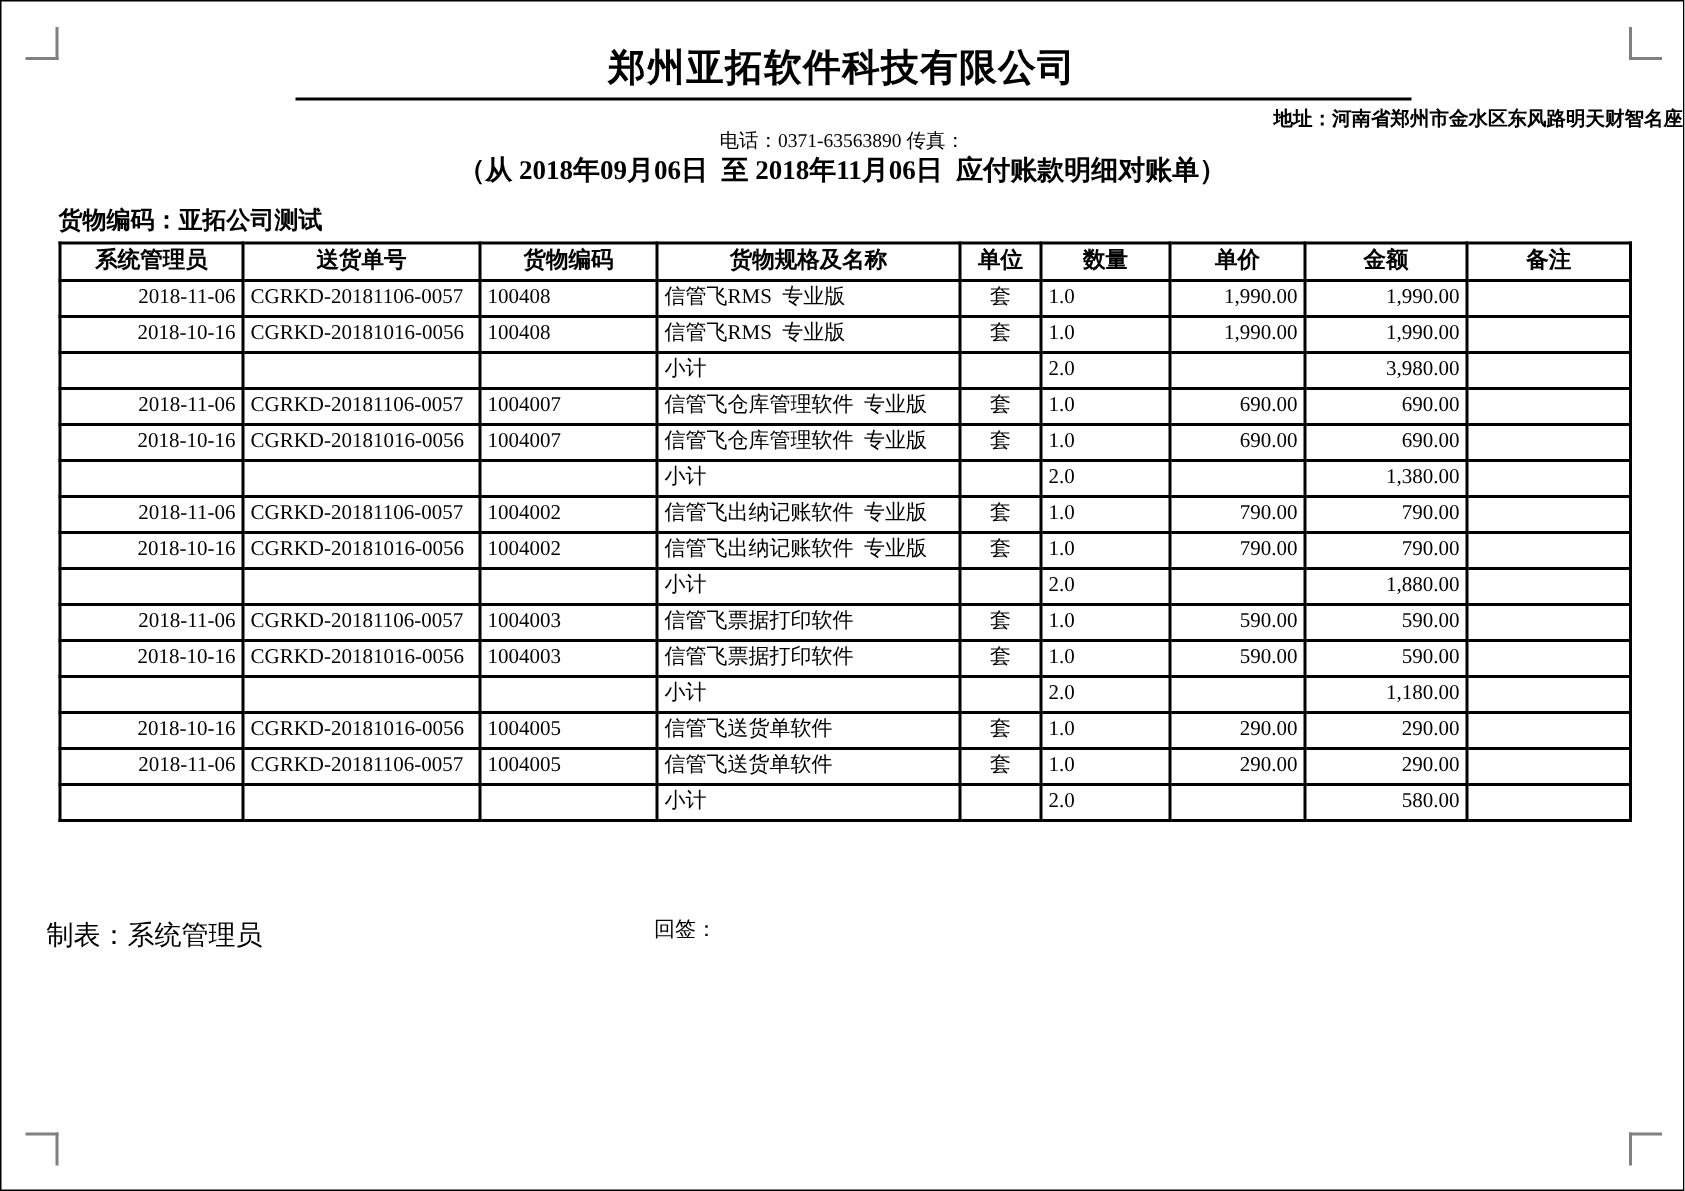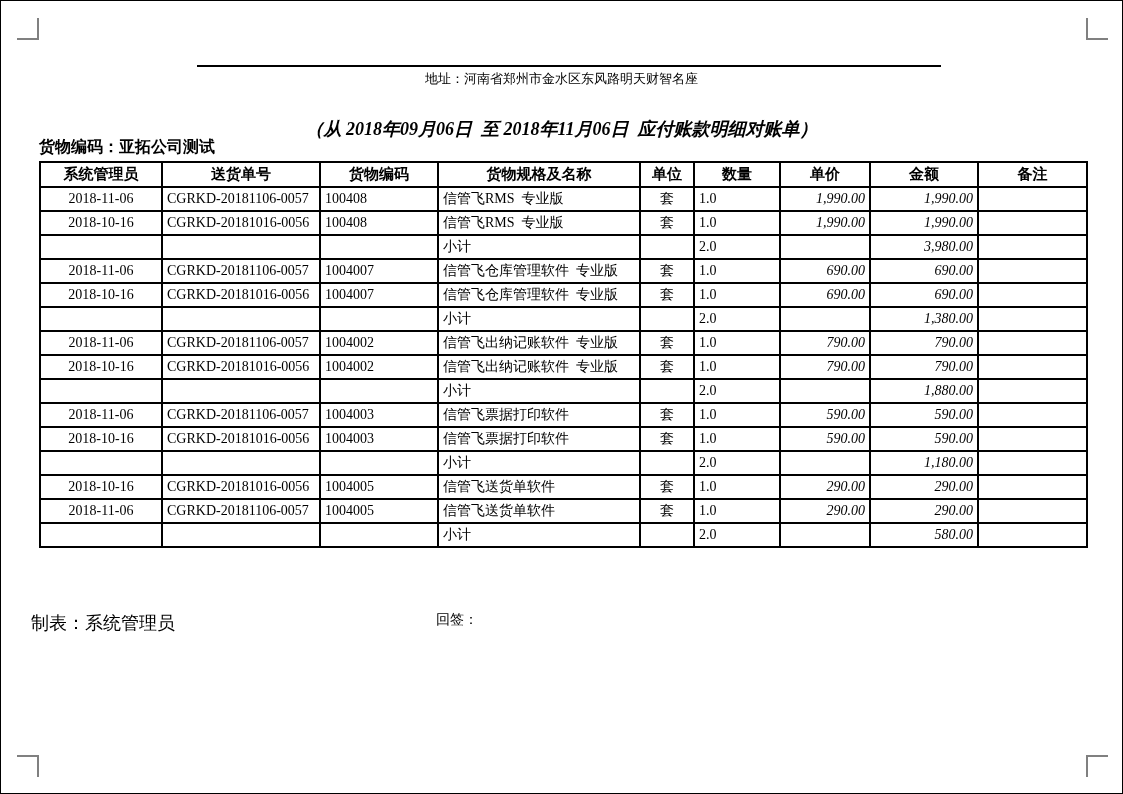--- a/index.html
+++ b/index.html
@@ -16,53 +16,53 @@
   .company-name{
     position:absolute;top:27px;left:0;width:100%;
     text-align:center;font-size:25px;font-weight:bold;letter-spacing:1px;
     white-space:pre;
   }
   .title-rule{
     position:absolute;top:64px;left:196px;width:744px;height:2px;background:#000;
   }
   .address-line{
     position:absolute;top:69px;left:0;width:100%;
-    text-align:center;font-size:13px;white-space:pre;
+    text-align:right;font-size:13px;white-space:pre;font-weight:bold;
   }
   .phone-line{
     position:absolute;top:84px;left:0;width:100%;
     text-align:center;font-size:13px;white-space:pre;
   }
   .statement-title{
-    position:absolute;top:116px;left:0;width:100%;
-    text-align:center;font-size:18px;font-weight:bold;white-space:pre;font-style:italic;
+    position:absolute;top:100px;left:0;width:100%;
+    text-align:center;font-size:18px;font-weight:bold;white-space:pre;
   }
   .customer-name{
     position:absolute;top:136px;left:38px;
     font-size:16px;font-weight:bold;white-space:pre;
   }
   
   table.statement{
     position:absolute;top:160px;left:38px;
     width:1047px;border-collapse:collapse;table-layout:fixed;
   }
   table.statement th{
     border:2px solid #000;height:23px;line-height:23px;
     font-size:15px;font-weight:bold;text-align:center;
     padding:0;overflow:hidden;white-space:pre;
   }
   table.statement td{
     border:2px solid #000;height:22px;line-height:22px;
     font-size:14px;padding:0 4px;overflow:hidden;white-space:pre;
   }
-  td.c0{text-align:center;}
+  td.c0{text-align:right;}
   td.c1,td.c2,td.c3{text-align:left;}
   td.c4{text-align:center;}
   td.c5{text-align:left;padding-right:9px;}
-  td.c6,td.c7{text-align:right;padding-right:4px;font-style:italic;}
+  td.c6,td.c7{text-align:right;padding-right:4px;}
   td.c8{}
   
   .prepared-by{
     position:absolute;top:610px;left:30px;font-size:18px;white-space:pre;
   }
   .countersign{
     position:absolute;top:610px;left:435px;font-size:14px;white-space:pre;
   }
   .page-number{
     position:absolute;top:737px;left:0;width:100%;
@@ -86,22 +86,24 @@
 
   <div class="crop tl-v"></div>
   <div class="crop tl-h"></div>
   <div class="crop tr-v"></div>
   <div class="crop tr-h"></div>
   <div class="crop bl-h"></div>
   <div class="crop bl-v"></div>
   <div class="crop br-h"></div>
   <div class="crop br-v"></div>
 
+  <div class="company-name">郑州亚拓软件科技有限公司</div>
   <div class="title-rule"></div>
   <div class="address-line">地址：河南省郑州市金水区东风路明天财智名座</div>
+  <div class="phone-line">电话：0371-63563890 传真：</div>
   <div class="statement-title">（从 2018年09月06日  至 2018年11月06日  应付账款明细对账单）</div>
 
   <div class="customer-name">货物编码：亚拓公司测试</div>
 
   <table class="statement">
     <colgroup>
       <col style="width:122px">
         <col style="width:158px">
         <col style="width:118px">
       <col style="width:202px">

